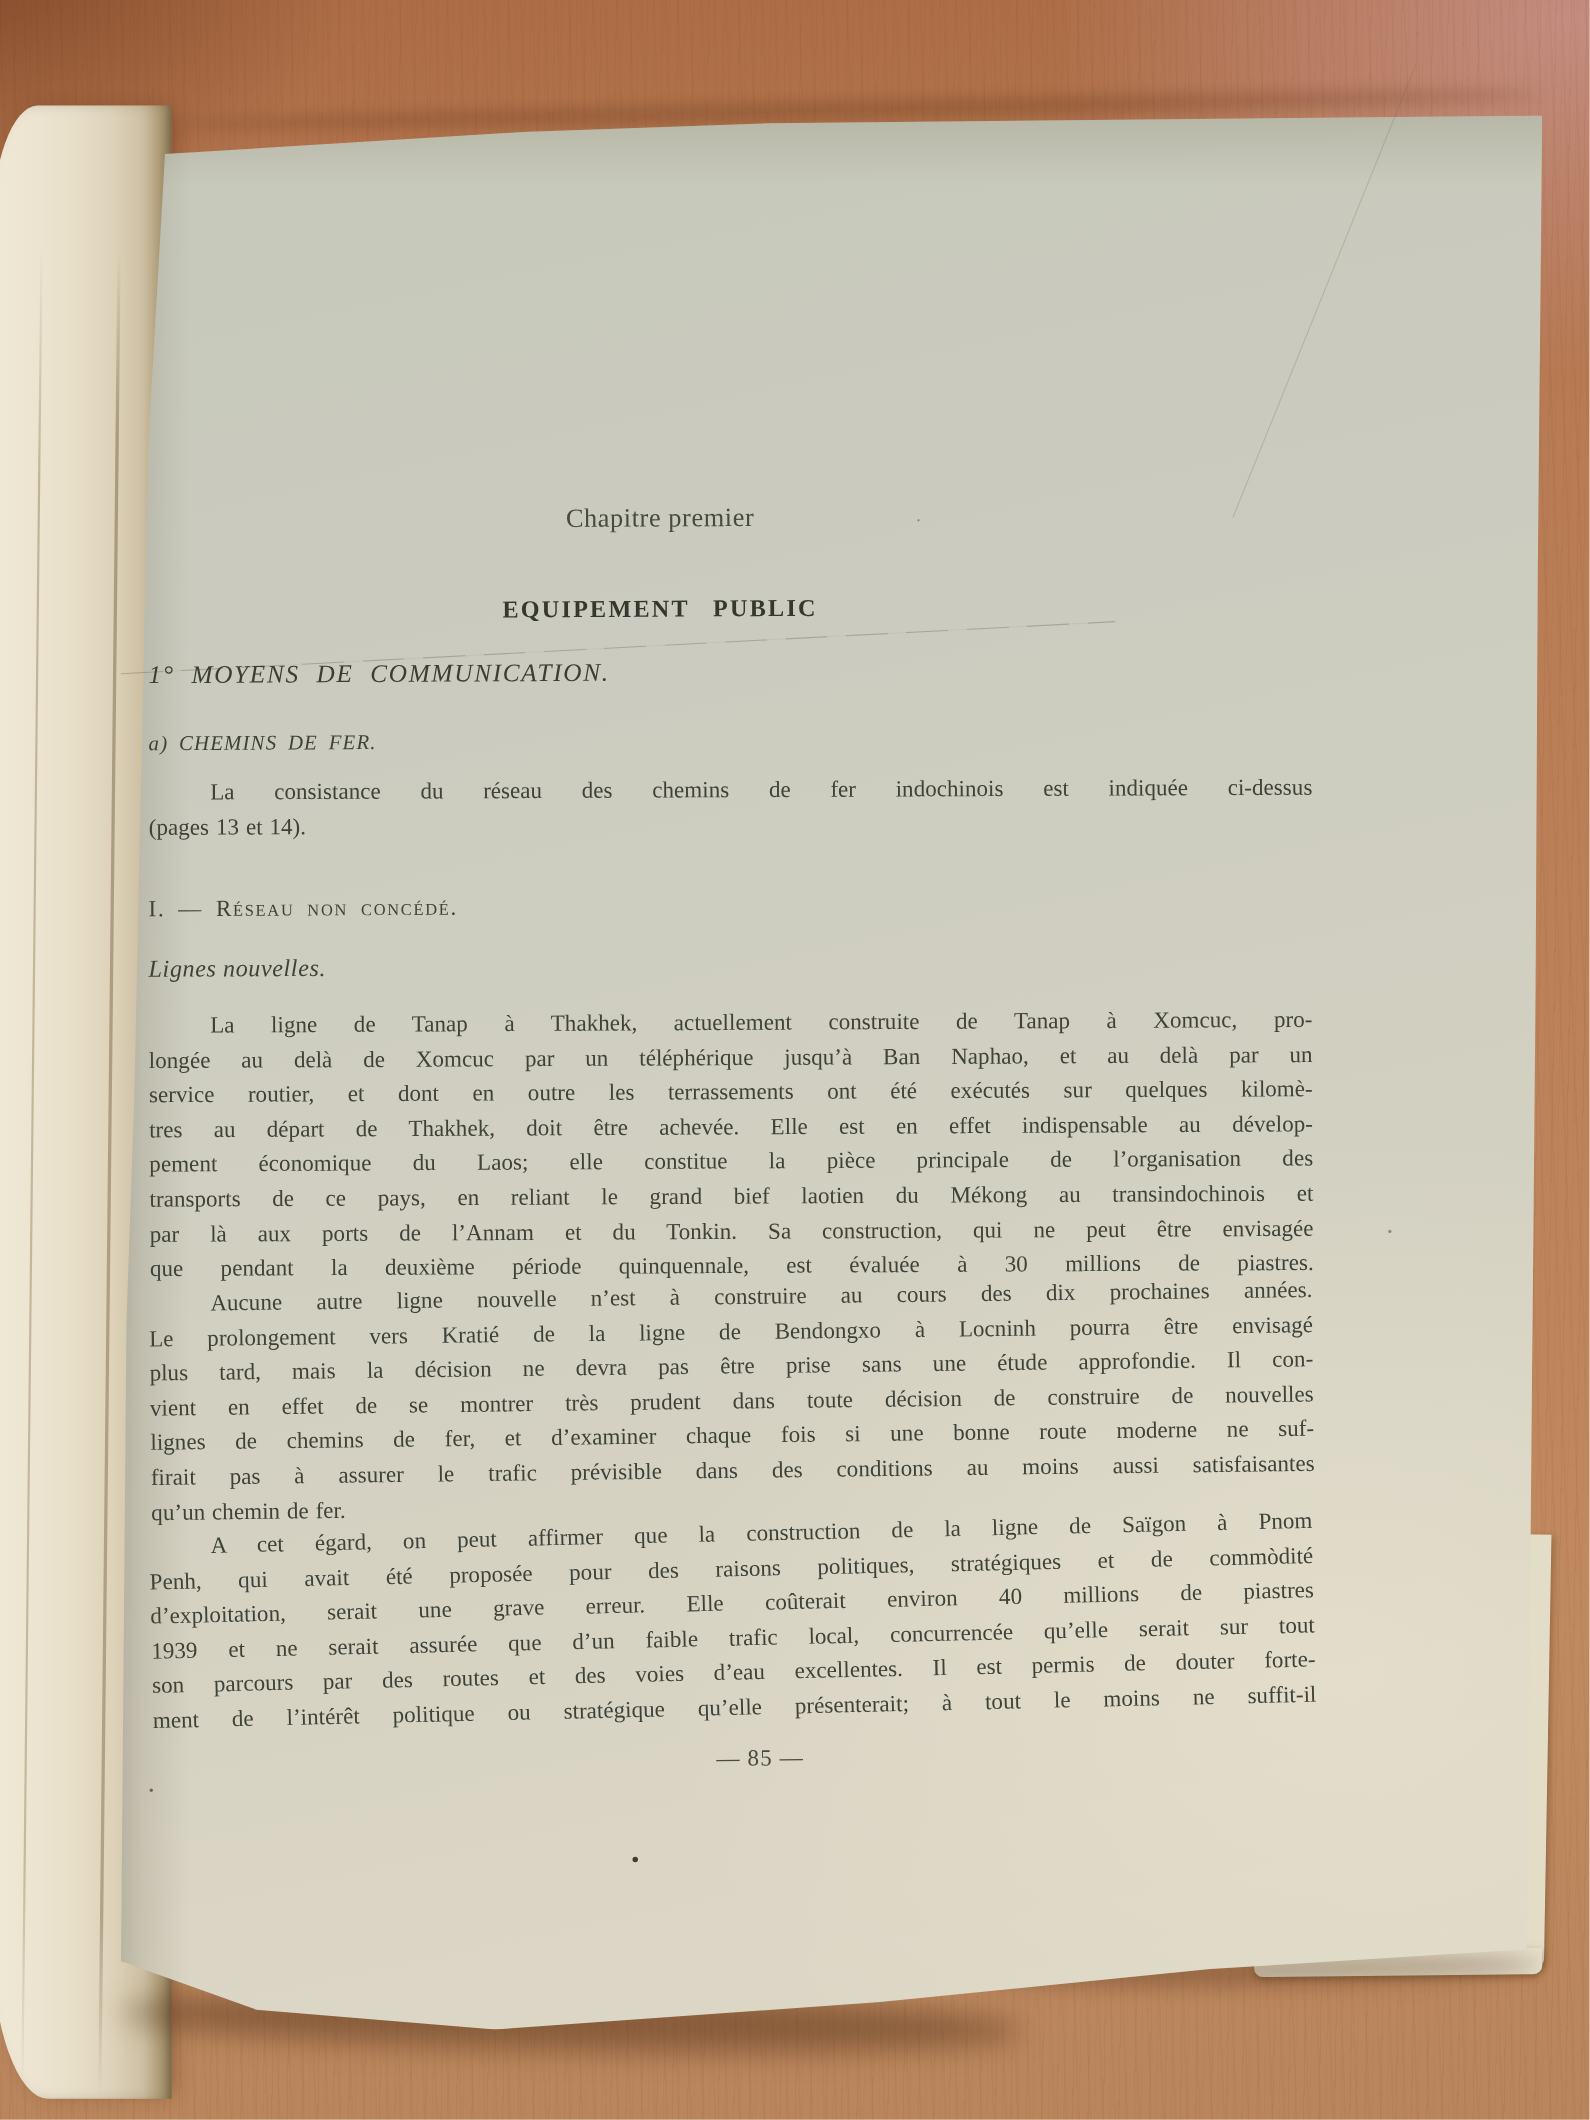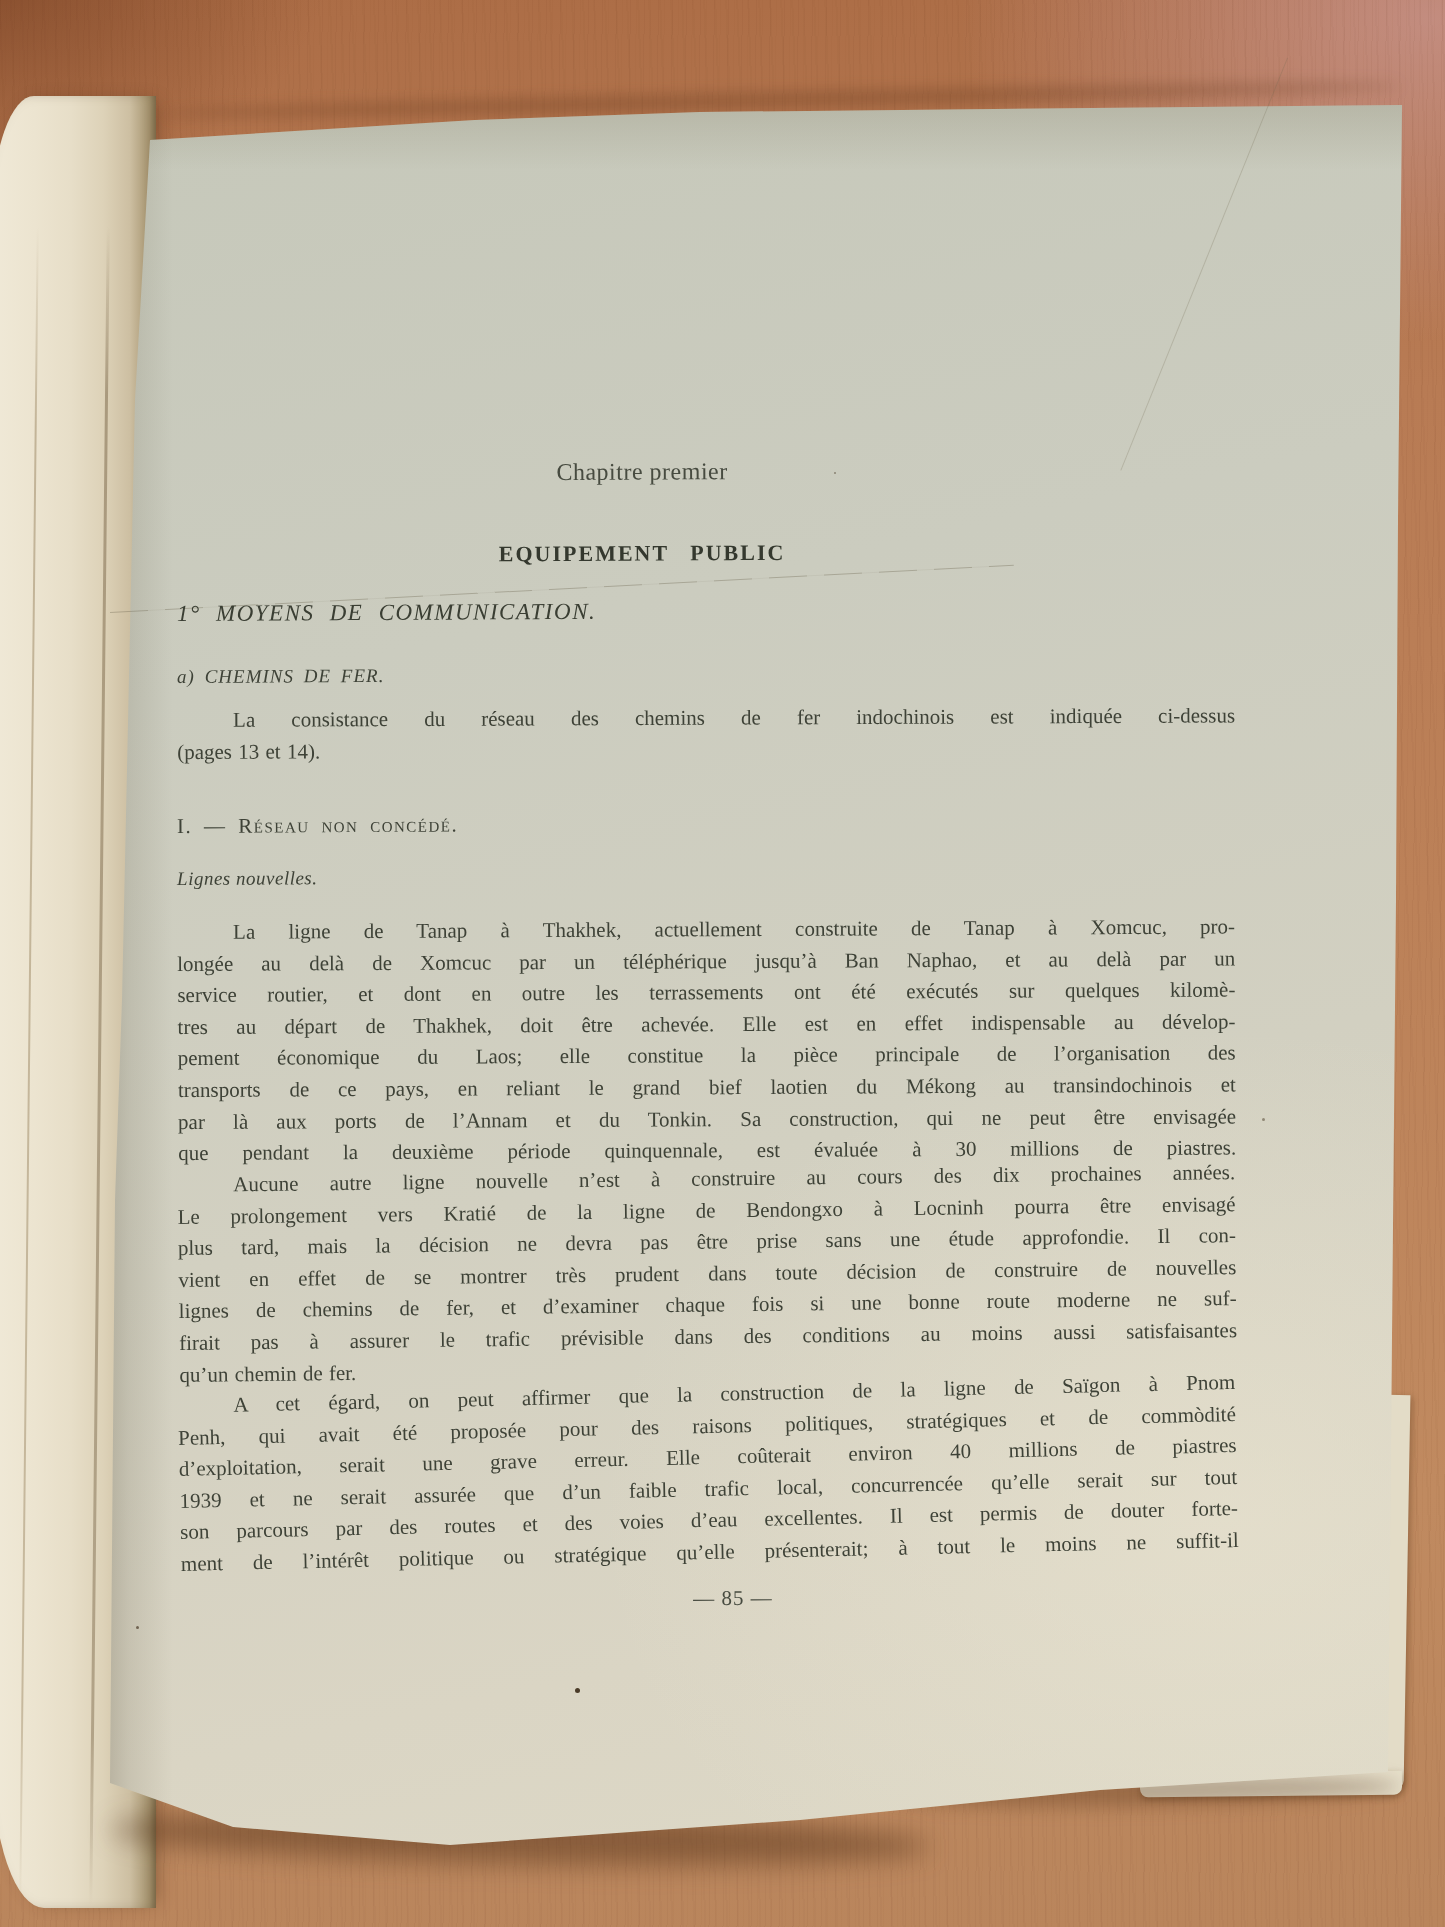--- a/index.html
+++ b/index.html
@@ -53,29 +53,29 @@
       linear-gradient(168deg,#c6c8ba 0%,#cbccbf 30%,#d2d0c1 58%,#dad5c4 82%,#ded9c7 100%);
   }
   
   .crease1{position:absolute;left:110px;top:612px;width:905px;height:1px;transform:rotate(-3deg);
     transform-origin:0 0;opacity:.55;
     background:repeating-linear-gradient(90deg, rgba(105,98,76,.65) 0 38px, rgba(105,98,76,.15) 38px 55px);}
   .crease2{position:absolute;left:1288px;top:58px;width:445px;height:1px;transform:rotate(112deg);
     transform-origin:0 0;opacity:.35;background:rgba(115,104,82,.7);}
   .speck{position:absolute;border-radius:50%;background:#4a3b28;}
   
-  .content{position:absolute;inset:0;color:#3e4237;margin-left:42px;}
+  .content{position:absolute;inset:0;color:#3e4237;}
   .hcol{position:absolute;left:135px;width:930px;text-align:center;transform:rotate(-.3deg);transform-origin:0 0;}
   .chapter{top:461px;font-size:24px;letter-spacing:.5px;color:#474b40;}
   .title{top:543px;font-size:22px;font-weight:bold;letter-spacing:2px;word-spacing:14px;color:#34382e;}
   .sec{position:absolute;left:135px;transform:rotate(-.3deg);transform-origin:0 0;white-space:nowrap;}
   .sec1{top:601px;font-size:23px;font-style:italic;letter-spacing:1.5px;word-spacing:8px;color:#3a3e33;}
   .seca{top:666px;font-size:19px;font-style:italic;letter-spacing:1px;word-spacing:4px;}
   .reseau{top:814px;font-size:21px;font-variant:small-caps;letter-spacing:1.5px;word-spacing:5px;}
-  .lignes{top:868px;font-size:19px;font-style:italic;letter-spacing:.5px;}
+  .lignes{top:868px;font-size:22px;font-style:italic;letter-spacing:.5px;}
   .block{position:absolute;left:135px;width:1058px;font-size:21px;line-height:31.6px;transform-origin:0 0;}
   .intro{top:705px;transform:rotate(-.25deg);}
   .para1{top:917px;transform:rotate(-.3deg);}
   .para2{top:1170px;transform:rotate(-.7deg);}
   .para3{top:1391px;transform:rotate(-1.3deg);}
   .ln{text-align:justify;text-align-last:justify;word-spacing:1px;}
   .ln.short{text-align-last:left;}
   .ln.ind{text-indent:56px;}
   .pagenum{position:absolute;left:135px;top:1586px;width:1112px;text-align:center;
     font-size:21px;letter-spacing:1px;transform:rotate(-.5deg);color:#474b40;}

